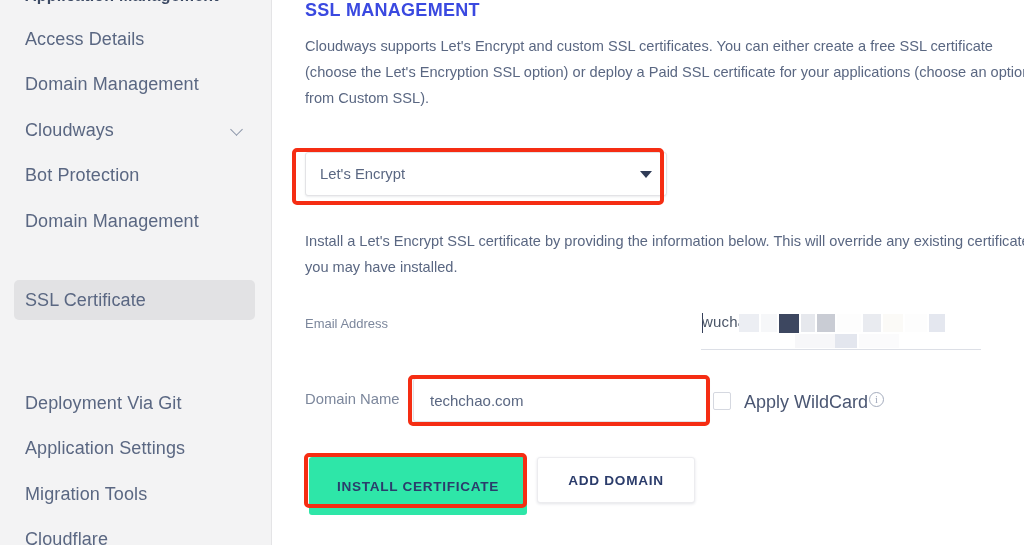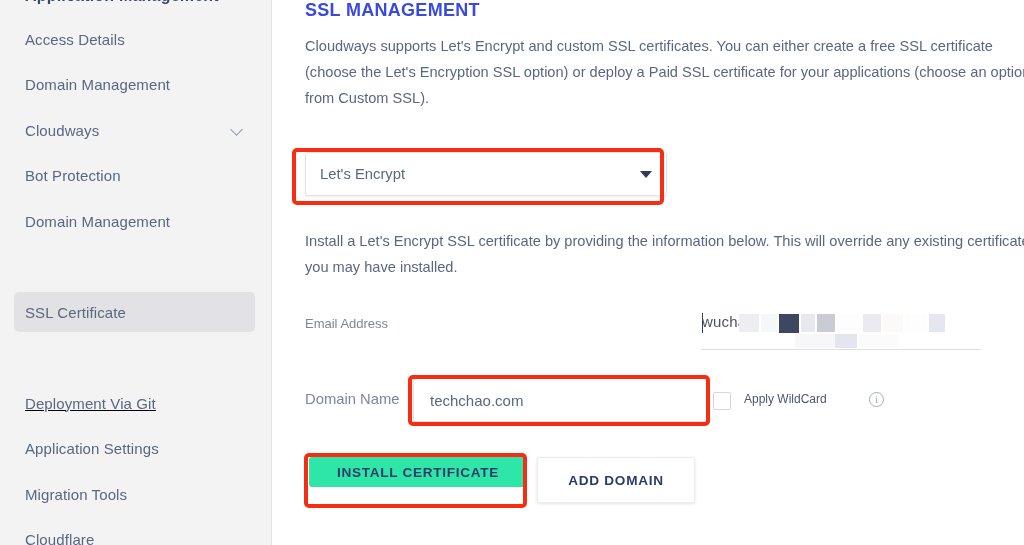--- a/index.html
+++ b/index.html
@@ -28,21 +28,21 @@
   .side-item {
     position: absolute; left: 14px; right: 16px;
     height: 40px;
     display: flex; align-items: center;
     padding: 0 11px;
     border-radius: 5px;
     cursor: pointer;
   }
   .side-item.active { background: #e2e2e4; }
   .side-label {
-    font-size: 15px; color: #5a6782; letter-spacing: .1px;
+    font-size: 18px; color: #5a6782; letter-spacing: .1px;
     white-space: nowrap;
   }
   .chev {
     margin-left: auto; width: 13px; height: 13px;
     position: relative; flex: none;
   }
   .chev::before {
     content: ""; position: absolute; left: 1px; top: 1px;
     width: 8px; height: 8px;
     border-right: 1.8px solid #8a94a8;
@@ -144,34 +144,34 @@
 
   #wildcard-box {
     position: absolute; left: 440px; top: 392px;
     width: 18px; height: 18px;
     border: 1px solid #d5d8e0;
     border-radius: 2px;
     background: #fff; cursor: pointer;
   }
   #wildcard-label {
     position: absolute; left: 471px; top: 392px;
-    font-size: 12px; color: #4a5672; white-space: nowrap;
+    font-size: 18px; color: #4a5672; white-space: nowrap;
   }
   #info-icon {
     position: absolute; left: 596px; top: 392px;
     width: 15px; height: 15px;
     border: 1.2px solid #a4acbd; border-radius: 50%;
     color: #a4acbd; font-size: 11px; line-height: 13px;
     text-align: center; font-family: "Liberation Serif", serif;
   }
 
   
   #btn-install {
     position: absolute; left: 36px; top: 457px;
-    width: 218px; height: 30px;
+    width: 218px; height: 58px;
     background: #2ee6a8;
     border: none; border-radius: 3px;
     color: #2b3c6b; font-size: 13.6px; font-weight: bold;
     letter-spacing: .7px; cursor: pointer;
     font-family: "Liberation Sans", sans-serif;
   }
   #btn-adddomain {
     position: absolute; left: 264px; top: 457px;
     width: 158px; height: 46px;
     background: #ffffff;
@@ -210,24 +210,24 @@
     <div class="side-item" style="top:110px;">
       <span class="side-label">Cloudways</span>
       <span class="chev"></span>
     </div>
     <div class="side-item" style="top:155px;">
       <span class="side-label">Bot Protection</span>
     </div>
     <div class="side-item" style="top:201px;">
       <span class="side-label">Domain Management</span>
     </div>
-    <div class="side-item active" style="top:292px;">
+    <div class="side-item active" style="top:280px;">
       <span class="side-label">SSL Certificate</span>
     </div>
-    <div class="side-item" style="top:383px;text-decoration:underline;">
+    <div class="side-item" style="top:383px;">
       <span class="side-label">Deployment Via Git</span>
     </div>
     <div class="side-item" style="top:428px;">
       <span class="side-label">Application Settings</span>
     </div>
     <div class="side-item" style="top:474px;">
       <span class="side-label">Migration Tools</span>
     </div>
     <div class="side-item" style="top:519px;">
       <span class="side-label">Cloudflare</span>

